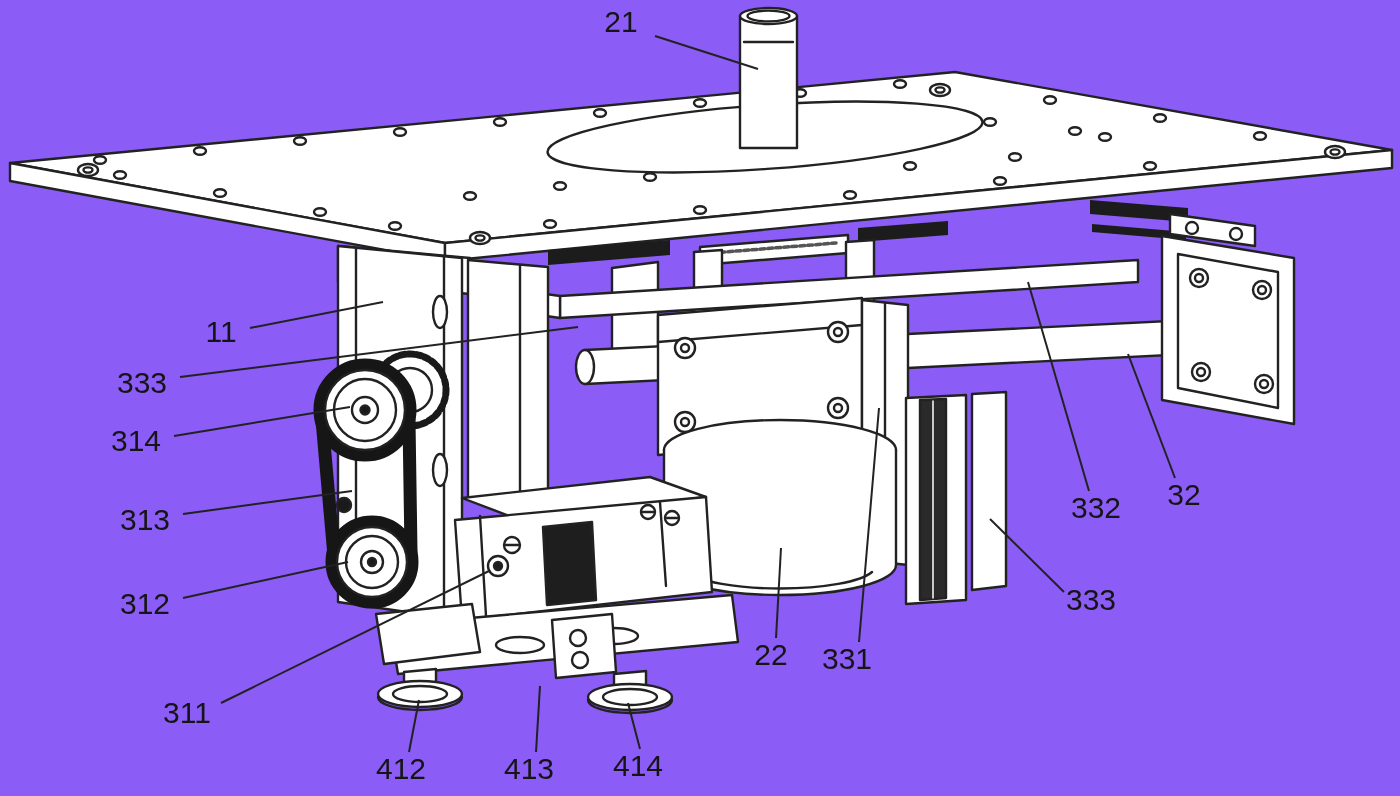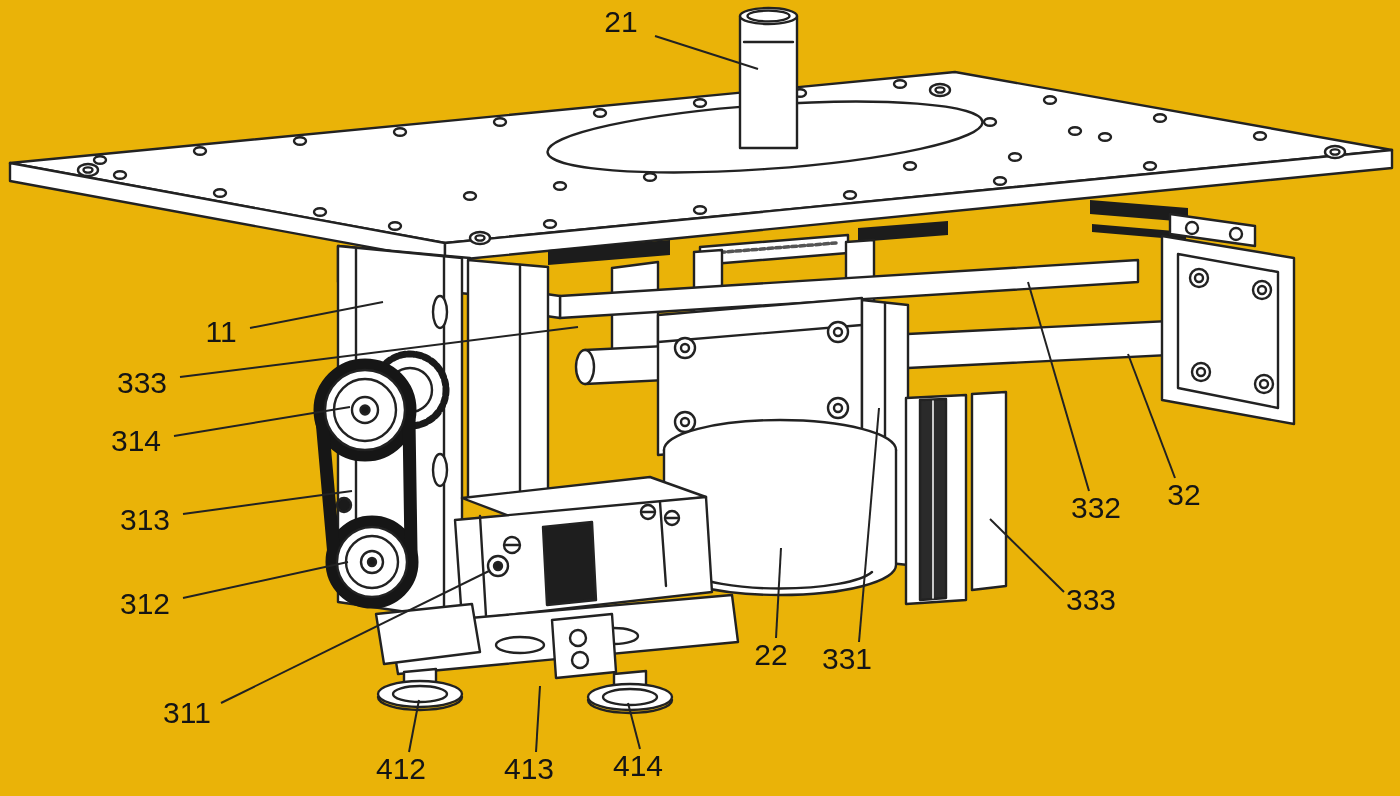--- a/index.html
+++ b/index.html
@@ -4,21 +4,21 @@
 <style>
   html, body {
     margin: 0;
     padding: 0;
     background: #ffffff;
   }
   #stage {
     position: relative;
     width: 1400px;
     height: 796px;
-    background: #eab308;
+    background: #8b5cf6;
     overflow: hidden;
   }
   #stage svg {
     position: absolute;
     left: 0;
     top: 0;
   }
   .part-label {
     font-family: "Liberation Sans", sans-serif;
     font-size: 30px;

